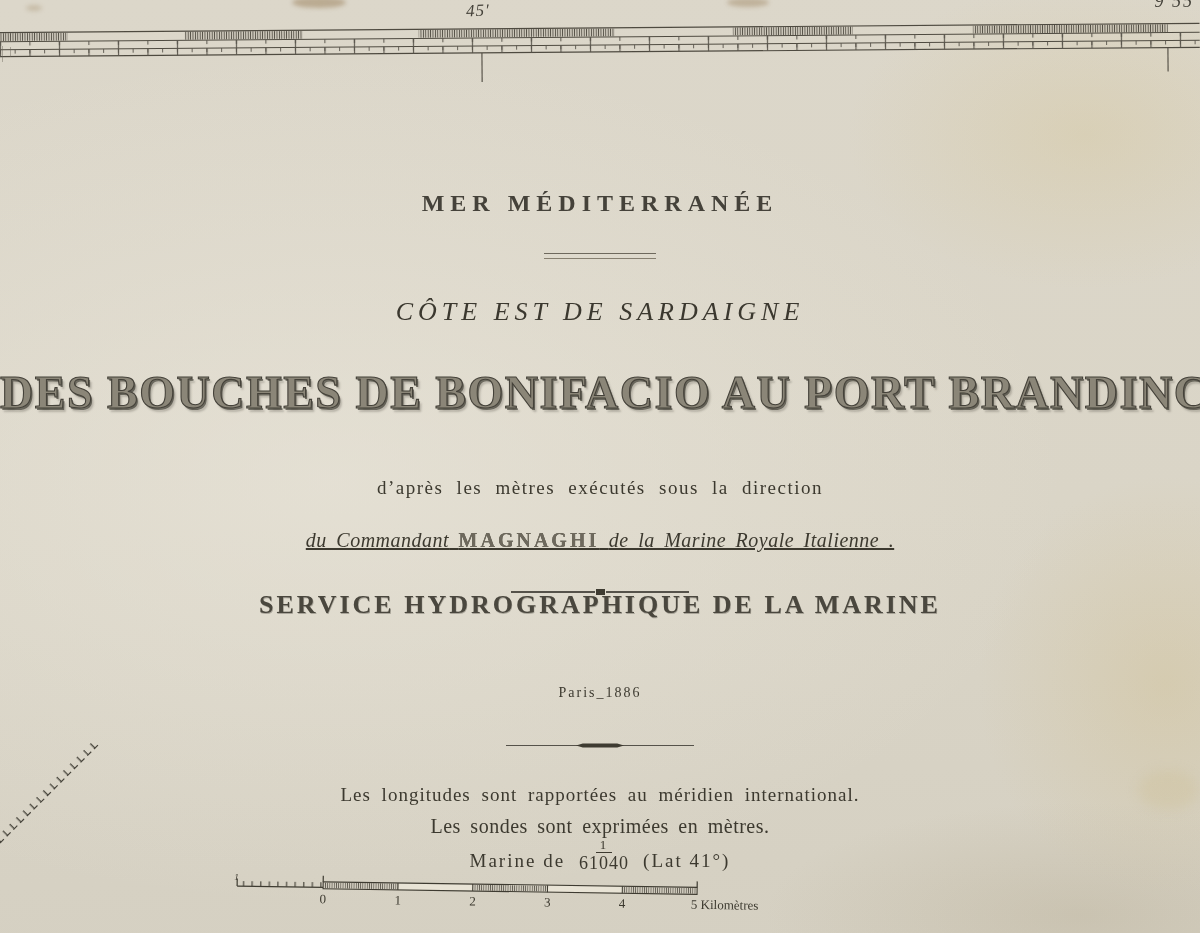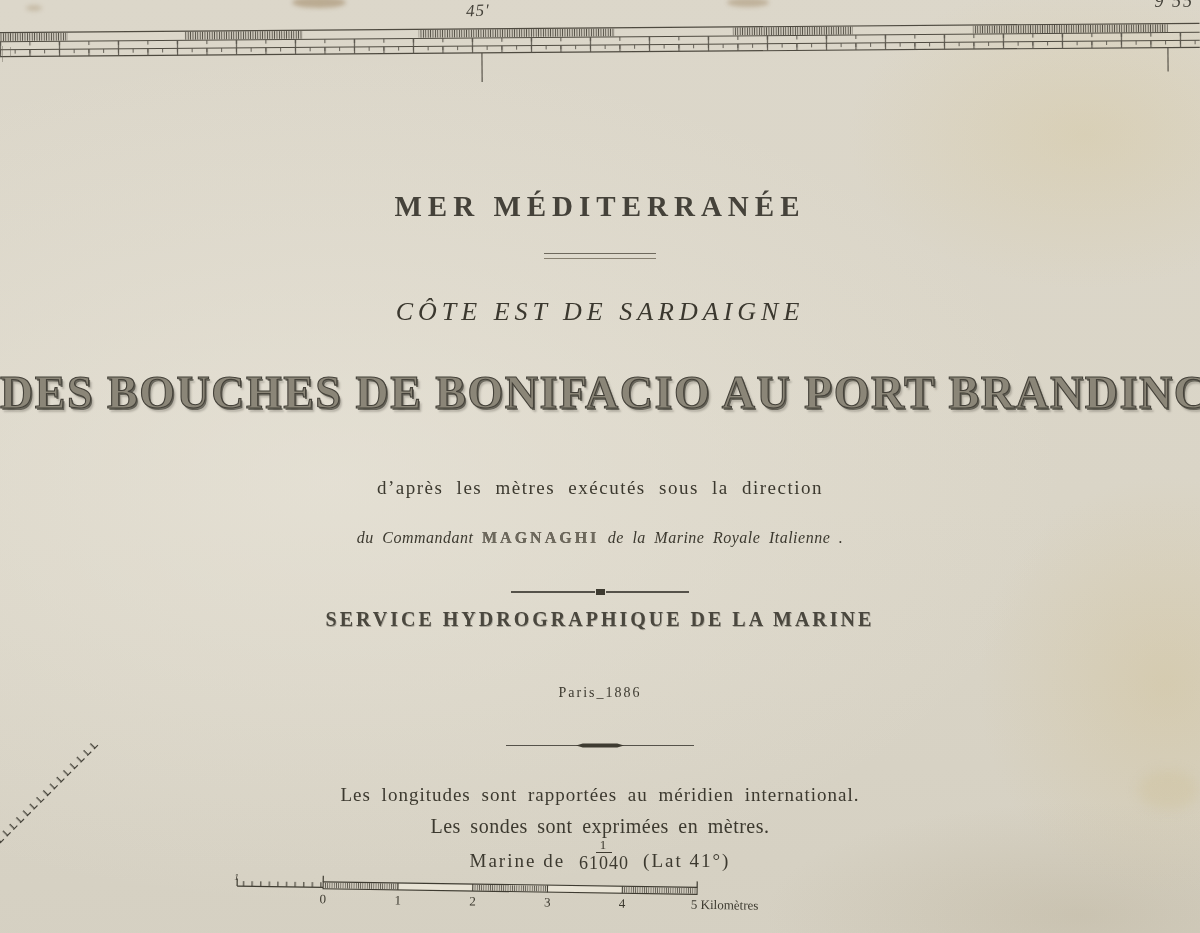--- a/index.html
+++ b/index.html
@@ -22,33 +22,33 @@
   .s3{left:26px;top:5px;width:16px;height:6px;background:rgba(146,117,78,.28);}
   .s4{left:1138px;top:770px;width:60px;height:40px;background:rgba(205,188,140,.25);filter:blur(6px);}
 
   .top-border{position:absolute;left:0;top:22px;width:1200px;height:80px;transform:rotate(-0.45deg);}
   .lat-label{position:absolute;left:466px;top:1px;font-style:italic;font-size:17px;
              letter-spacing:1px;color:#45423a;transform:rotate(-2deg);}
   .lon-label{position:absolute;right:6px;top:-9px;font-style:italic;font-size:18px;
              letter-spacing:2px;color:#45423a;}
 
   .tline{position:absolute;left:0;width:100%;text-align:center;white-space:nowrap;}
-  .sea{top:190px;font-size:29px;font-weight:bold;letter-spacing:6px;color:#45423a;}
+  .sea{top:190px;font-size:24px;font-weight:bold;letter-spacing:6px;color:#45423a;}
   .region{top:297px;font-size:26px;font-style:italic;font-weight:normal;letter-spacing:5px;color:#3b382f;}
   .main-title{
     top:366px;font-size:46px;font-weight:bold;letter-spacing:1.5px;
     color:#8b8678;
     -webkit-text-stroke:1.1px #45423a;
     text-shadow:1.5px 2px 0 rgba(56,53,45,0.65), 3px 3.5px 2px rgba(56,53,45,0.25);
   }
   .sub1{top:477px;font-size:19px;letter-spacing:1.5px;word-spacing:7px;color:#3c392f;}
-  .sub2{top:529px;font-size:16px;font-style:italic;letter-spacing:.5px;word-spacing:4px;color:#3c392f;}
+  .sub2{top:529px;font-size:20px;font-style:italic;letter-spacing:.5px;word-spacing:4px;color:#3c392f;text-decoration:underline;}
   .credit-name{font-style:normal;font-weight:bold;letter-spacing:3px;color:#6e695d;
                text-shadow:0 0 .6px #46433a;}
-  .publisher{top:608px;font-size:20px;font-weight:bold;letter-spacing:3px;color:#4a473e;
+  .publisher{top:590px;font-size:26px;font-weight:bold;letter-spacing:3px;color:#4a473e;
              text-shadow:.6px .8px 0 rgba(70,67,58,.35);}
   .imprint{top:685px;font-size:14px;letter-spacing:2px;color:#3c392f;}
   .note1{top:784px;font-size:19px;letter-spacing:1px;word-spacing:5px;color:#3c392f;}
   .note2{top:815px;font-size:20px;letter-spacing:.5px;word-spacing:4px;color:#3c392f;}
 
   .scale-line{top:838px;display:flex;justify-content:center;align-items:flex-end;
               font-size:19px;letter-spacing:2px;color:#3c392f;gap:14px;}
   .frac{display:inline-flex;flex-direction:column;align-items:center;line-height:1;}
   .frac .num{font-size:13px;padding:0 4px 1px 4px;border-bottom:1.3px solid #3c392f;}
   .frac .den{font-size:18px;padding-top:1px;letter-spacing:1px;}

